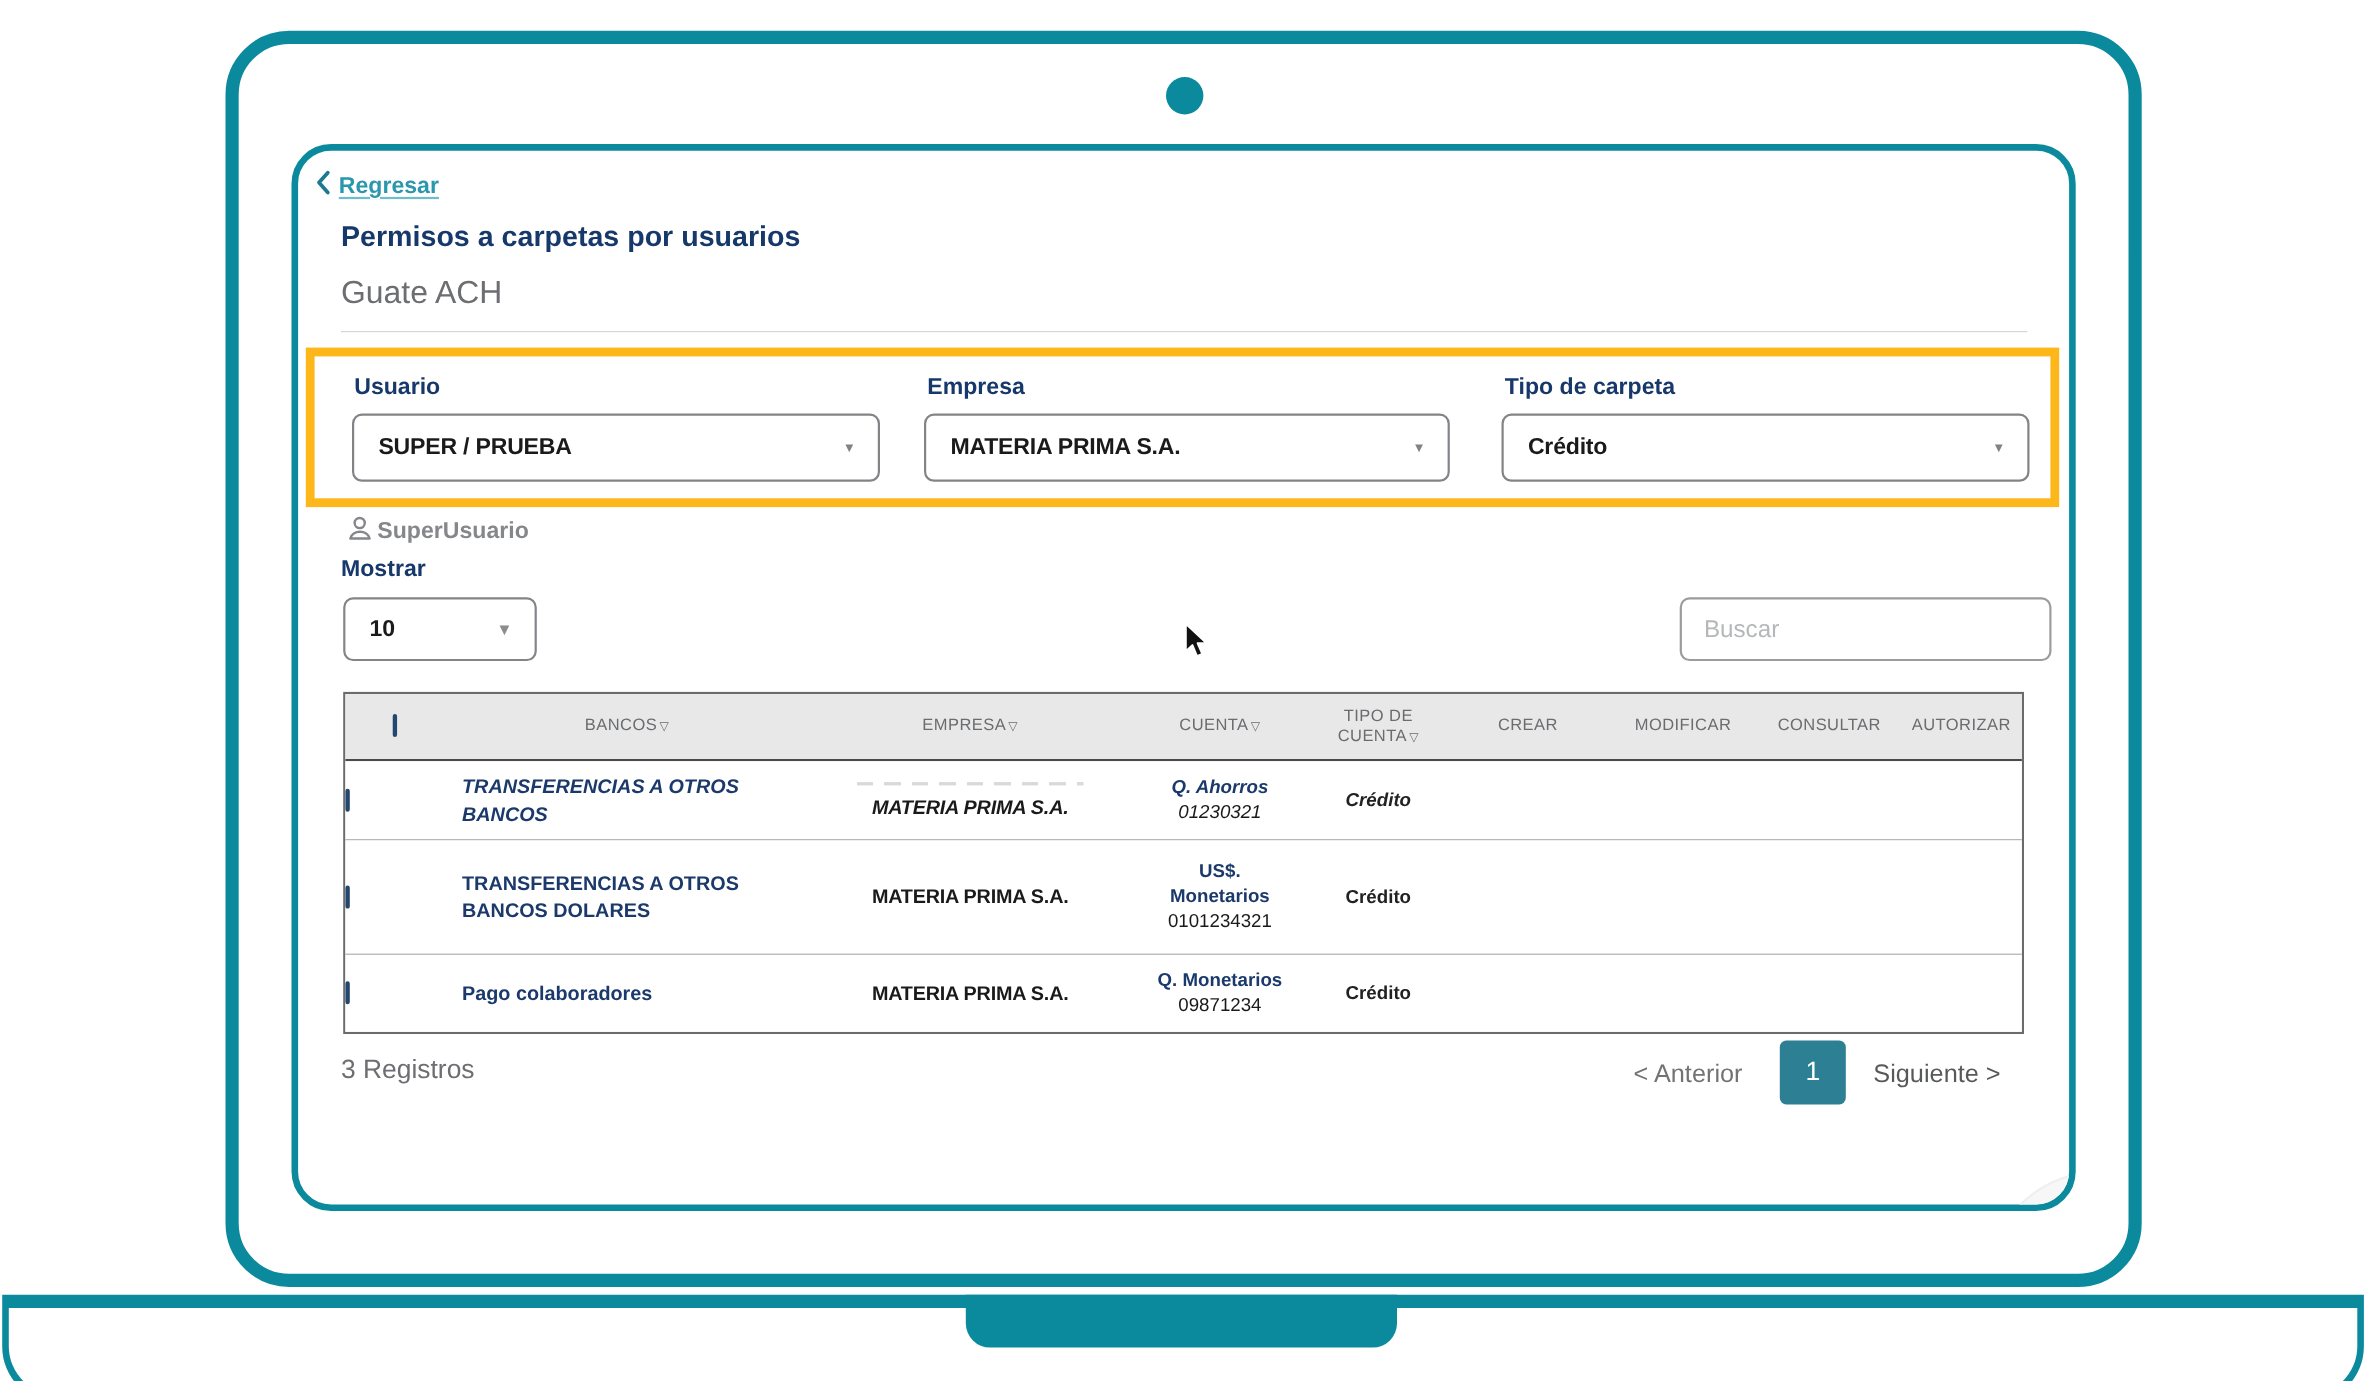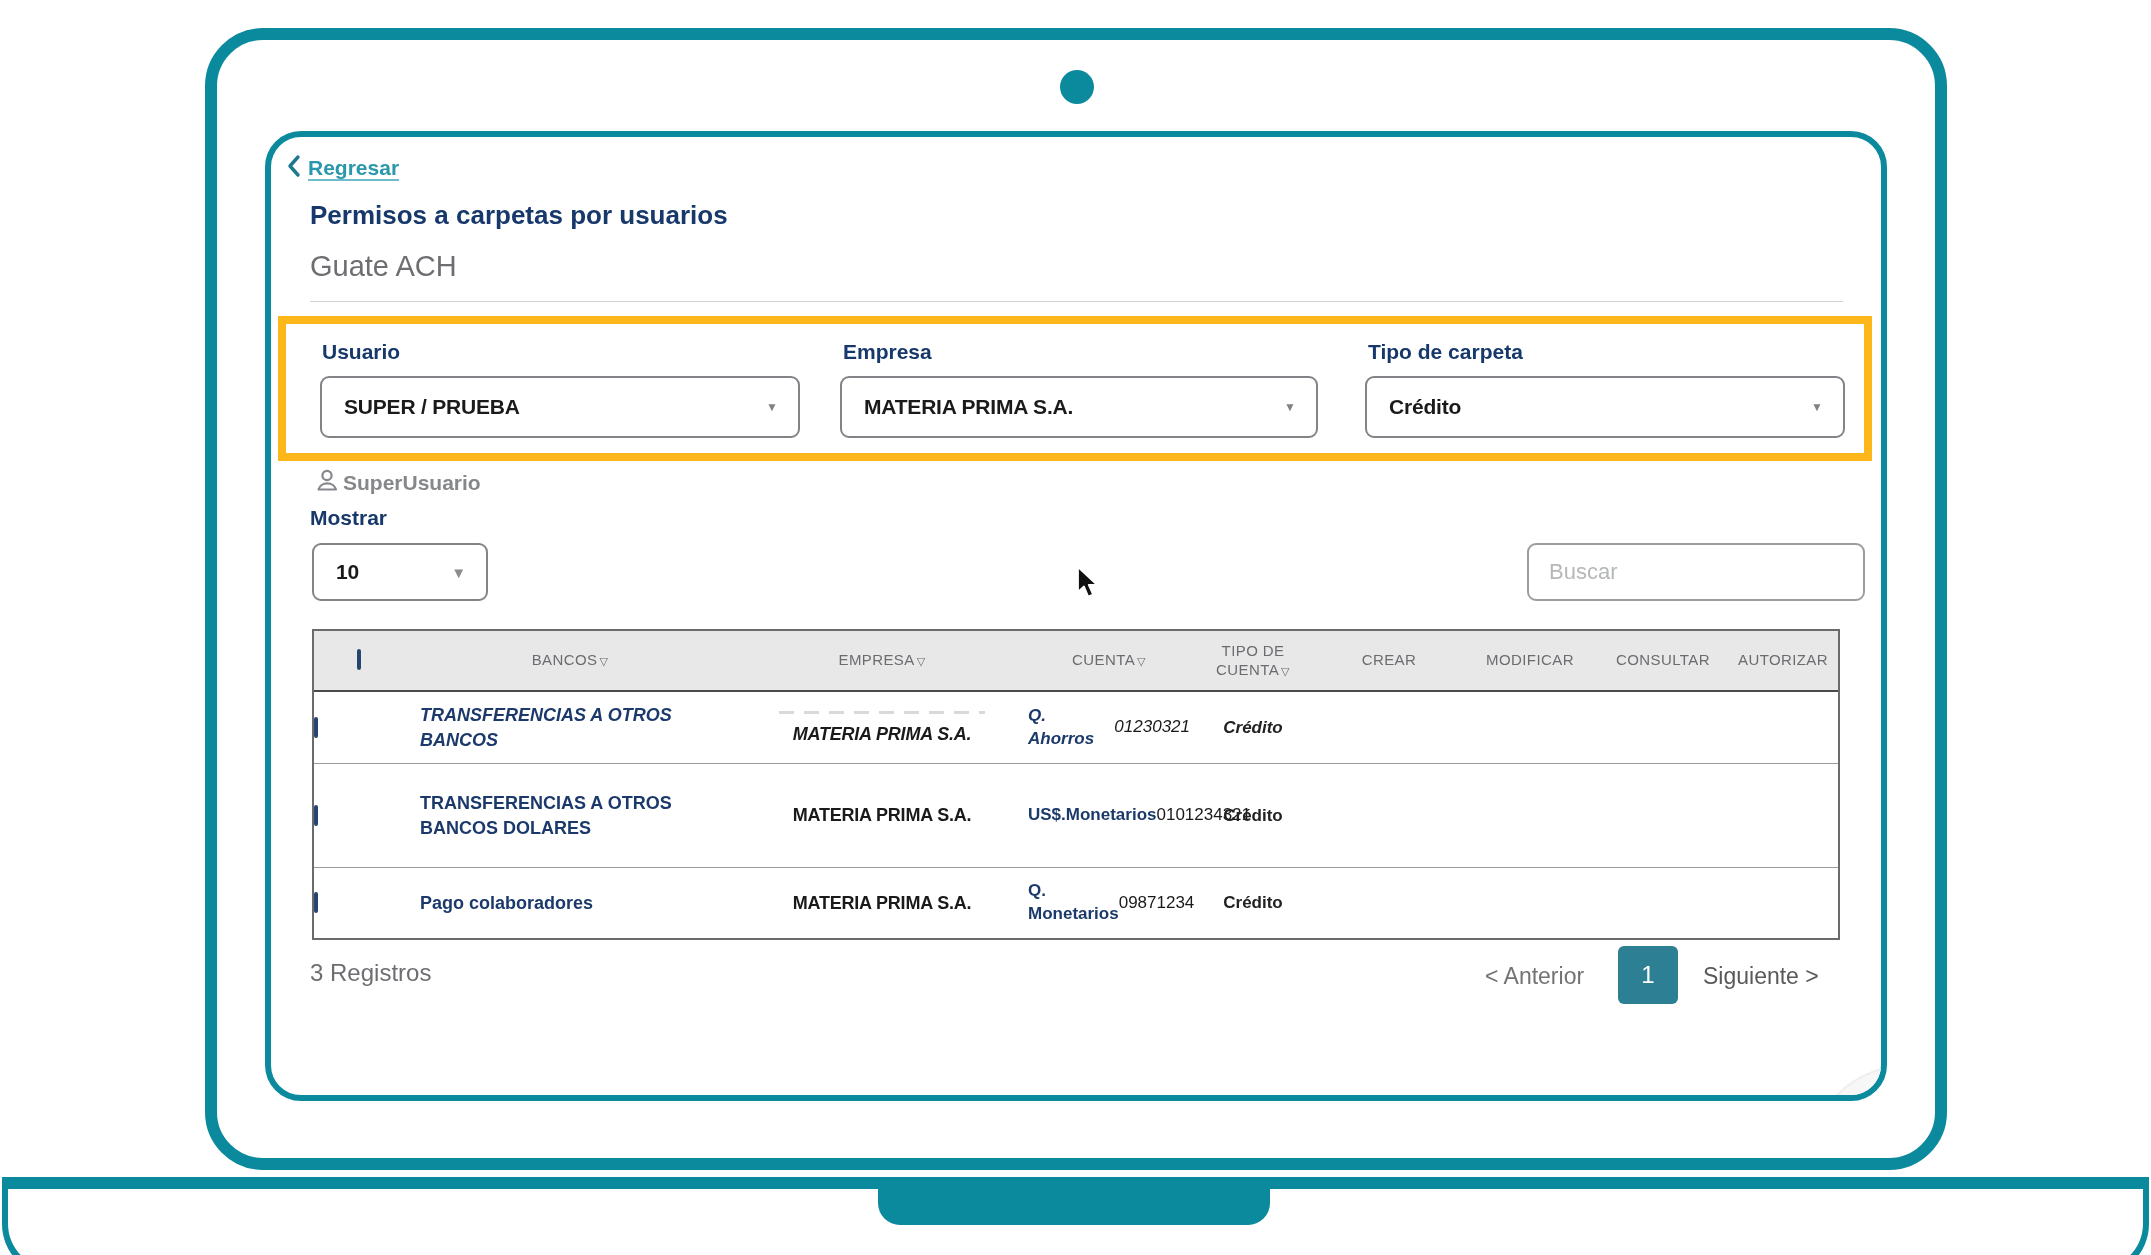--- a/index.html
+++ b/index.html
@@ -62,21 +62,21 @@
   .r1{height:72px;font-style:italic;} .r2{height:104px;} .r3{height:70px;}
   .checkbox{width:27px;height:27px;border:2.5px solid #24466f;border-radius:7px;background:#fff;
     margin:0 auto;cursor:pointer;}
   .c-nombre{padding-left:16px;}
   .nombre-txt{font-size:18px;font-weight:700;color:#1b3a6b;line-height:1.35;max-width:270px;}
   .nombre-lc{font-weight:600;}
   .c-empresa{text-align:center;display:flex;flex-direction:column;align-items:center;}
   .empresa-txt{font-size:18px;font-weight:600;color:#1a1a1a;letter-spacing:-0.2px;}
   .redaction{width:206px;height:3px;margin-bottom:10px;
     background:repeating-linear-gradient(90deg,#d9d9d9 0 15px,transparent 15px 25px);}
-  .c-cuenta{display:flex;flex-direction:row;align-items:center;line-height:1.35;}
+  .c-cuenta{display:flex;flex-direction:column;align-items:center;line-height:1.35;}
   .cuenta-line{font-size:17px;font-weight:700;color:#1b3a6b;}
   .cuenta-num{font-size:17px;font-weight:500;color:#1a1a1a;}
   .tipo-txt{font-size:17px;font-weight:700;color:#222;text-align:center;}
   
   .toggle{width:58px;height:33px;border-radius:17px;position:relative;margin:0 auto;cursor:pointer;}
   .toggle.on{background:#27bdd3;}
   .toggle.off{background:#c9c9c9;}
   .toggle .knob{position:absolute;top:3px;width:27px;height:27px;border-radius:50%;background:#fff;}
   .toggle.on .knob{right:3px;}
   .toggle.off .knob{left:3px;}

